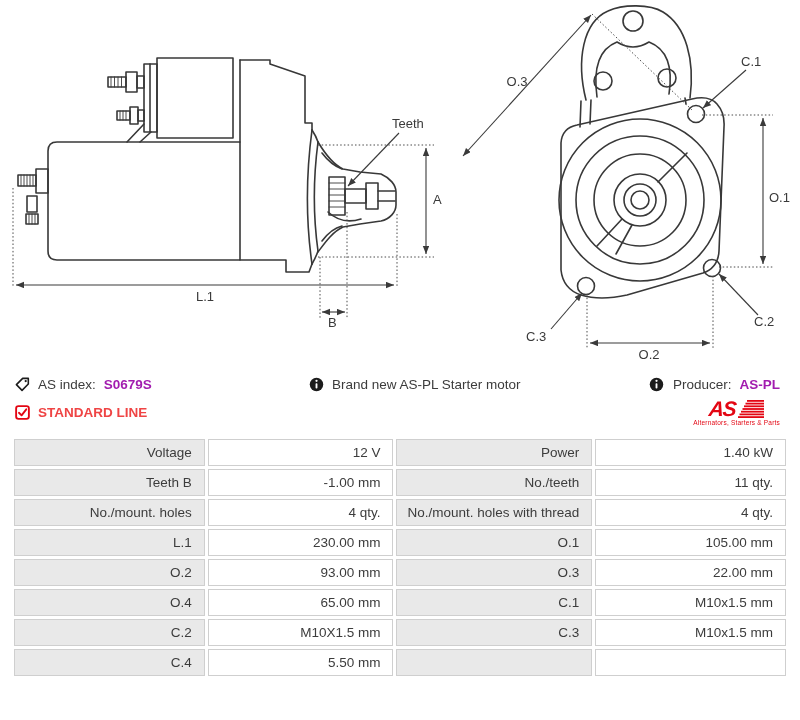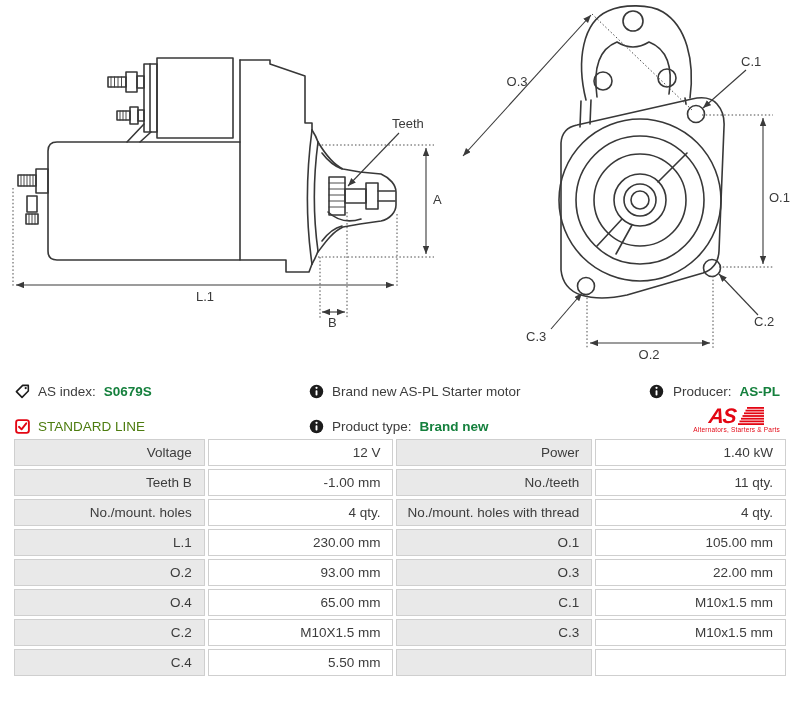--- a/index.html
+++ b/index.html
@@ -13,24 +13,24 @@
   .draw{stroke:#383838;stroke-width:1.6;fill:none;stroke-linejoin:round;stroke-linecap:round;}
   .thin{stroke:#383838;stroke-width:0.9;fill:none;}
   .dots{stroke:#4a4a4a;stroke-width:1;fill:none;stroke-dasharray:1.5 2.2;}
   .dim{stroke:#3a3a3a;stroke-width:1.1;fill:none;}
   
   .info-section{position:relative;height:70px;font-size:13.5px;}
   .info-col{position:absolute;top:4px;}
   #col-index{left:14px;}
   #col-desc{left:308px;}
   #col-producer{right:20px;}
-  .info-line{height:28px;display:flex;align-items:center;gap:8px;white-space:nowrap;margin-top:7px;}
-  .info-line b{color:#15803d;}
+  .info-line{height:28px;display:flex;align-items:center;gap:8px;white-space:nowrap;}
+  .info-line b{color:#a21caf;}
   .icon{display:inline-flex;align-items:center;justify-content:center;width:16px;height:16px;}
-  .red-text{color:#4d7c0f;font-weight:400;}
+  .red-text{color:#ef4444;font-weight:700;}
   .logo-line{justify-content:flex-end;height:auto;margin-top:1px;}
   .as-logo{display:flex;flex-direction:column;align-items:center;}
   .as-logo-top{display:flex;align-items:flex-start;}
   .as-logo-text{color:#e30613;font-weight:900;font-style:italic;font-size:21px;line-height:20px;letter-spacing:-1.5px;transform:skewX(-6deg);}
   .as-logo-sub{color:#e30613;font-size:6.5px;line-height:8px;white-space:nowrap;letter-spacing:0.2px;}
   
   .table-section{padding:0 11px;}
   table.spec{border-collapse:separate;border-spacing:3px;width:778px;table-layout:fixed;font-size:13.5px;}
   table.spec td{height:21px;padding:2px 12px 2px 6px;text-align:right;vertical-align:middle;
     border:1px solid #cfcfcf;color:#3c3c3c;line-height:17px;overflow:hidden;}
@@ -187,31 +187,20 @@
     <div class="info-line">
       <span class="icon">
         <svg viewBox="0 0 16 16" width="15" height="15">
             <circle cx="8" cy="8" r="7.2" fill="#1c1c1c"></circle>
             <rect x="7" y="6.6" width="2" height="5.6" rx="0.8" fill="#ffffff"></rect>
             <circle cx="8" cy="4.1" r="1.2" fill="#ffffff"></circle>
           </svg>
       </span>
       <span>Brand new AS-PL Starter motor</span>
     </div>
-    <div class="info-line">
-      <span class="icon">
-        <svg viewBox="0 0 16 16" width="15" height="15">
-            <circle cx="8" cy="8" r="7.2" fill="#1c1c1c"></circle>
-            <rect x="7" y="6.6" width="2" height="5.6" rx="0.8" fill="#ffffff"></rect>
-            <circle cx="8" cy="4.1" r="1.2" fill="#ffffff"></circle>
-          </svg>
-      </span>
-      <span>Product type:</span>
-      <b>Brand new</b>
-    </div>
   </div>
 
   <div class="info-col" id="col-producer">
     <div class="info-line">
       <span class="icon">
         <svg viewBox="0 0 16 16" width="15" height="15">
             <circle cx="8" cy="8" r="7.2" fill="#1c1c1c"></circle>
             <rect x="7" y="6.6" width="2" height="5.6" rx="0.8" fill="#ffffff"></rect>
             <circle cx="8" cy="4.1" r="1.2" fill="#ffffff"></circle>
           </svg>

